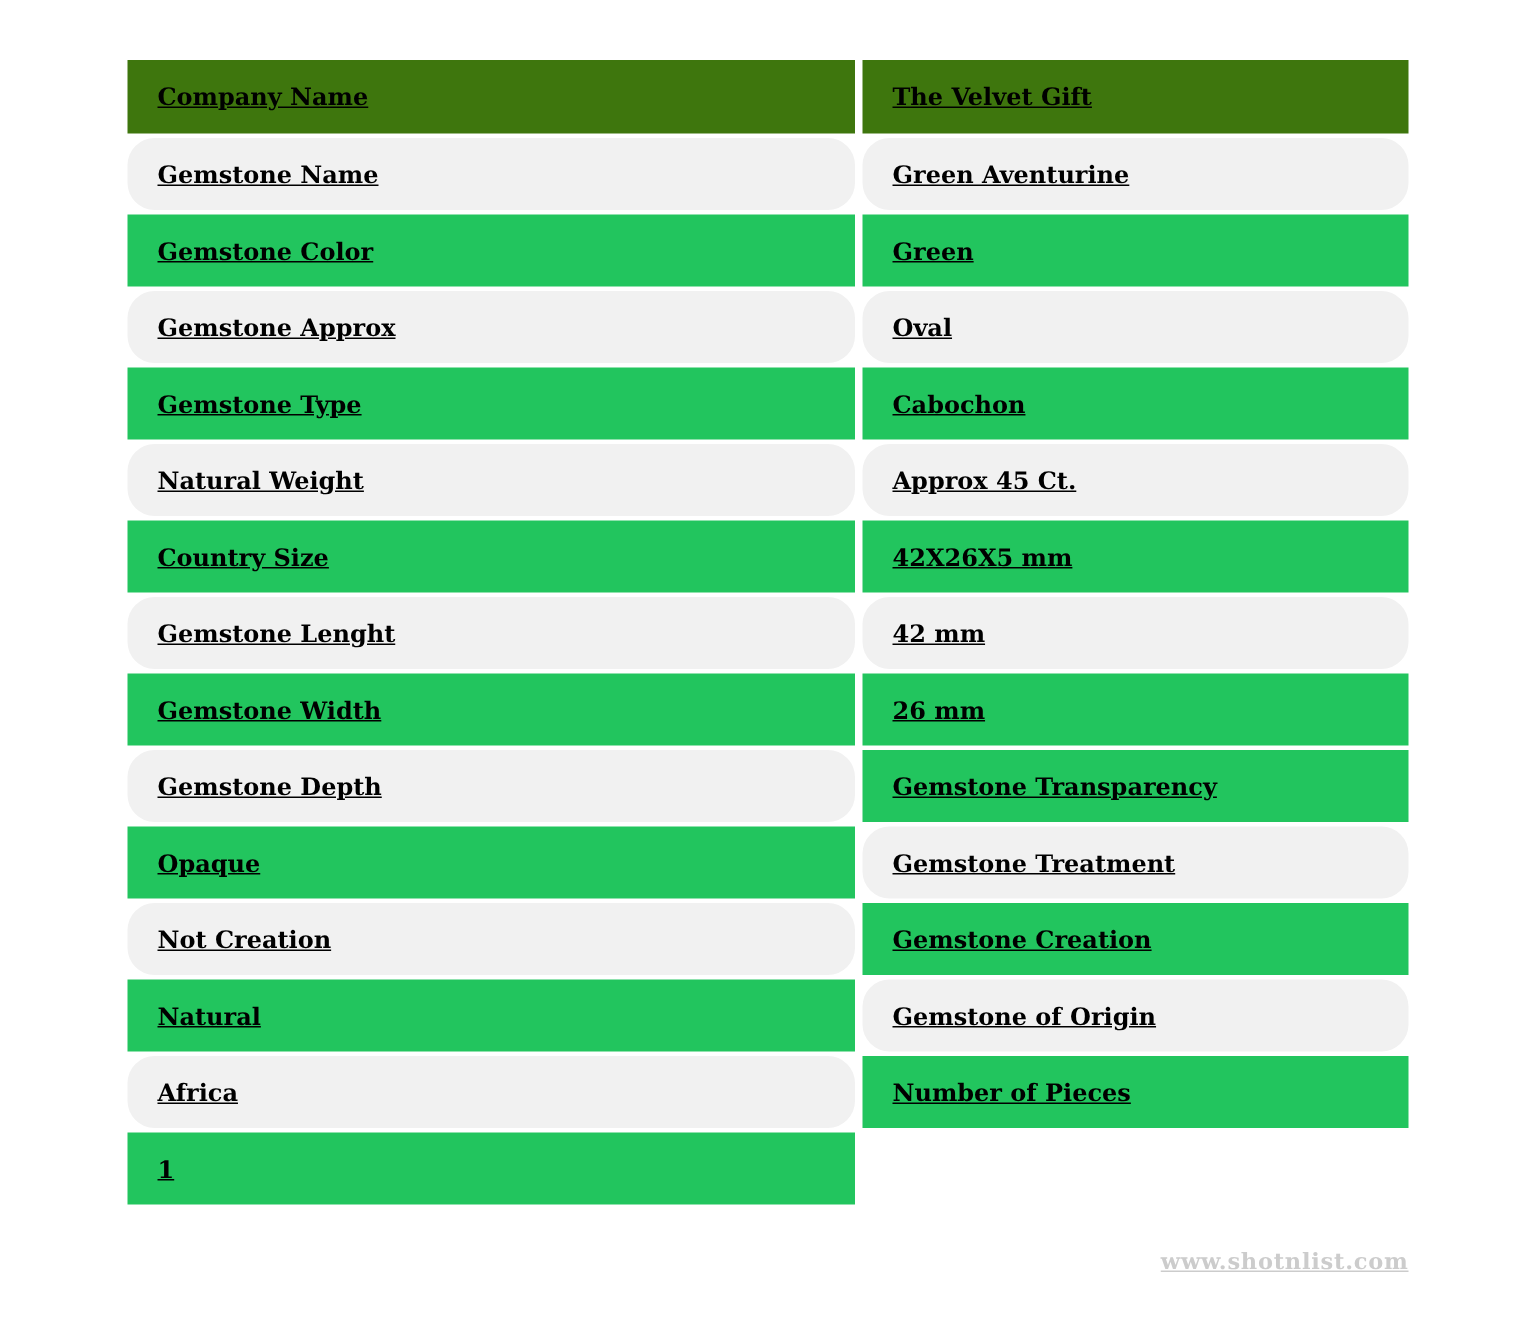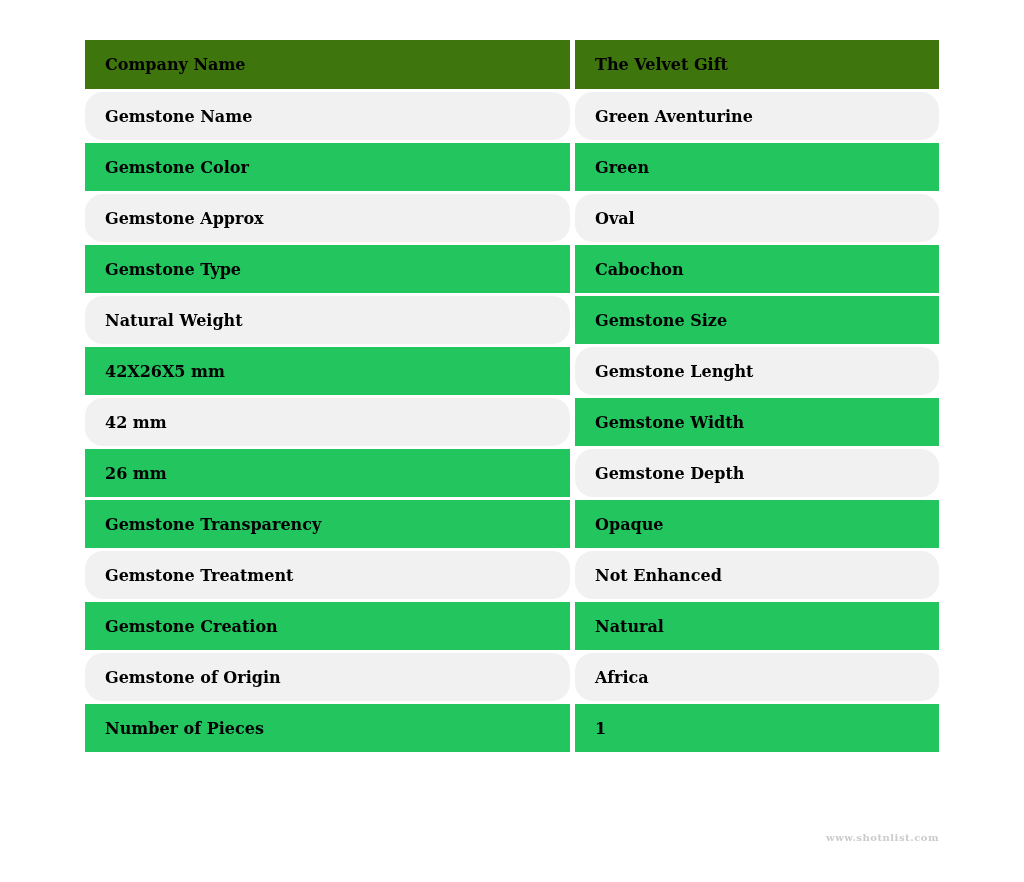--- a/index.html
+++ b/index.html
@@ -22,64 +22,67 @@
     display: flex;
     align-items: center;
     padding-left: 20px;
     padding-right: 4px;
     font-weight: bold;
     font-size: 16px;
     color: var(--text-color, #000000);
     height: 48px;
     white-space: nowrap;
     overflow: hidden;
+    text-decoration: underline;
   }
   .header-cell {
     background: var(--header-bg, #3e760d);
     height: 49px;
   }
   .shaded { background: var(--row-alt-bg, #f1f1f1); border-radius: 18px; }
   .plain  { background: #22c55e; }
   .watermark {
     position: absolute;
     right: 85px;
     top: 832px;
     font-weight: bold;
-    font-size: 10px;
+    font-size: 15px;
     letter-spacing: 0.5px;
     color: var(--watermark-color, #cccccc);
+    text-decoration: underline;
   }
 </style>
 </head>
 <body>
 
 <div class="gem-table">
   <div class="cell header-cell">Company Name</div>
   <div class="cell header-cell">The Velvet Gift</div>
 
 <div class="cell label-cell shaded">Gemstone Name</div>
     <div class="cell value-cell shaded">Green Aventurine</div>
     <div class="cell label-cell plain">Gemstone Color</div>
     <div class="cell value-cell plain">Green</div>
     <div class="cell label-cell shaded">Gemstone Approx</div>
     <div class="cell value-cell shaded">Oval</div>
     <div class="cell label-cell plain">Gemstone Type</div>
     <div class="cell value-cell plain">Cabochon</div>
     <div class="cell label-cell shaded">Natural Weight</div>
-    <div class="cell label-cell plain">Gemstone Size</div>
+    <div class="cell value-cell shaded">Approx 45 Ct.</div>
+    <div class="cell label-cell plain">Country Size</div>
     <div class="cell value-cell plain">42X26X5 mm</div>
     <div class="cell label-cell shaded">Gemstone Lenght</div>
     <div class="cell value-cell shaded">42 mm</div>
     <div class="cell label-cell plain">Gemstone Width</div>
     <div class="cell value-cell plain">26 mm</div>
     <div class="cell label-cell shaded">Gemstone Depth</div>
     <div class="cell label-cell plain">Gemstone Transparency</div>
     <div class="cell value-cell plain">Opaque</div>
     <div class="cell label-cell shaded">Gemstone Treatment</div>
-    <div class="cell value-cell shaded">Not Enhanced</div>
+    <div class="cell value-cell shaded">Not Creation</div>
     <div class="cell label-cell plain">Gemstone Creation</div>
     <div class="cell value-cell plain">Natural</div>
     <div class="cell label-cell shaded">Gemstone of Origin</div>
     <div class="cell value-cell shaded">Africa</div>
     <div class="cell label-cell plain">Number of Pieces</div>
     <div class="cell value-cell plain">1</div>
   </div>
 
 <div class="watermark">www.shotnlist.com</div>
 

